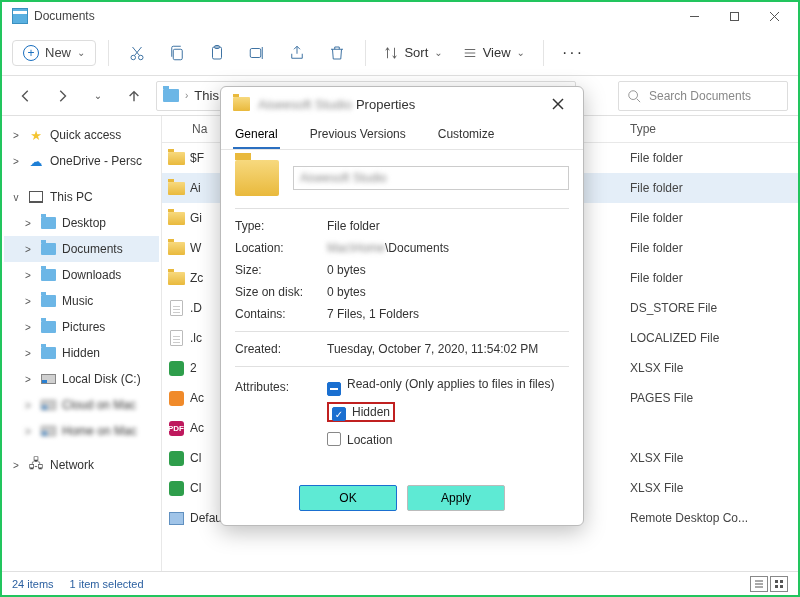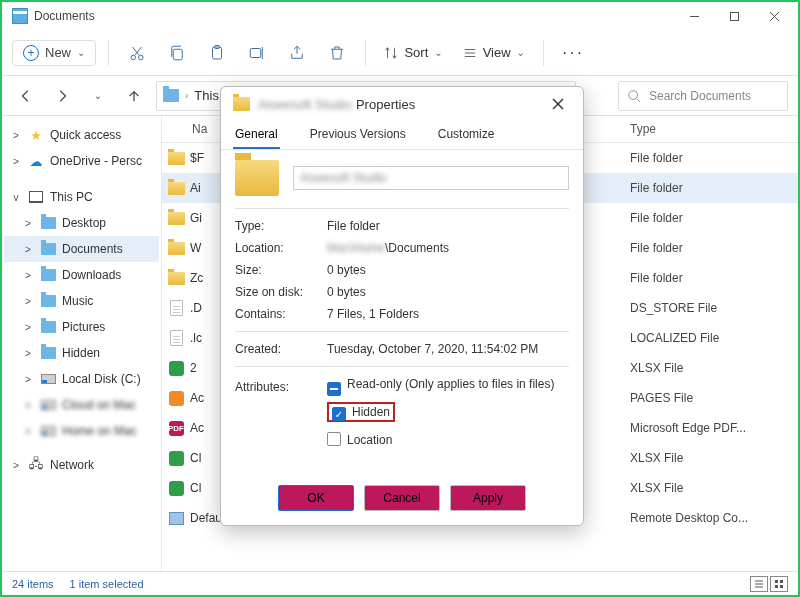--- a/index.html
+++ b/index.html
@@ -104,21 +104,21 @@
 .dlg-row { display:flex; padding:4px 0; align-items:flex-end;}
 .dlg-row .lab { width:92px; color:#333; }
 .dlg-row .val { flex:1; color:#333; }
 .dlg-sep { height:1px; background:#e0e0e0; margin:6px 0; }
 .chk { width:14px; height:14px; border:1px solid #888; border-radius:2px; display:inline-flex; align-items:center; justify-content:center; margin-right:6px; position:relative; top:2px; }
 .chk.checked { background:#1a6fd0; border-color:#1a6fd0; color:#fff; font-size:10px; }
 .chk.minus { background:#1a6fd0; border-color:#1a6fd0; }
 .chk.minus::after { content:""; width:8px; height:2px; background:#fff; }
 .hidden-box { display:inline-flex; align-items:center; border:2px solid #c02020; padding:1px 3px; }
 .dlg-btns { display:flex; gap:10px; justify-content:center; padding:10px 14px 14px; }
-.dlg-btn { width:76px; height:26px; border:1px solid #bbb; background:#be185d; font-size:12px; display:flex; align-items:center; justify-content:center; border-radius:2px; }
+.dlg-btn { width:98px; height:26px; border:1px solid #bbb; background:#5eead4; font-size:12px; display:flex; align-items:center; justify-content:center; border-radius:2px; }
 .dlg-btn.primary { border-color:#1a6fd0; }
 .blurspan { filter: blur(2.5px); color:#888; }
 
 </style>
 </head>
 <body>
 
 <div class="window">
 
   <div class="titlebar">
@@ -411,21 +411,20 @@
             <span class="nm">Ac</span>
             <span class="dt">M</span>
             <span class="tp">PAGES File</span>
           </div>
           <div class="fl-row">
             <span class="ic">
               <span class="app-ic pdf-ic">PDF</span>
             </span>
             <span class="nm">Ac</span>
             <span class="dt">M</span>
-            <span class="tp">Microsoft Edge PDF...</span>
           </div>
           <div class="fl-row">
             <span class="ic">
               <span class="app-ic xlsx-ic"></span>
             </span>
             <span class="nm">Cl</span>
             <span class="dt">M</span>
             <span class="tp">XLSX File</span>
           </div>
           <div class="fl-row">
@@ -534,18 +533,17 @@
               <span>Hidden</span>
             </span></span>
       </div>
       <div class="dlg-row">
         <span class="lab"></span>
         <span class="val"><span class="chk"></span><span>Location</span></span>
       </div>
     </div>
     <div class="dlg-btns">
       <div class="dlg-btn primary">OK</div>
-      <div class="dlg-btn">Cancel</div>
       <div class="dlg-btn">Apply</div>
     </div>
   </div>
 
 </div>
 
 </body></html>

